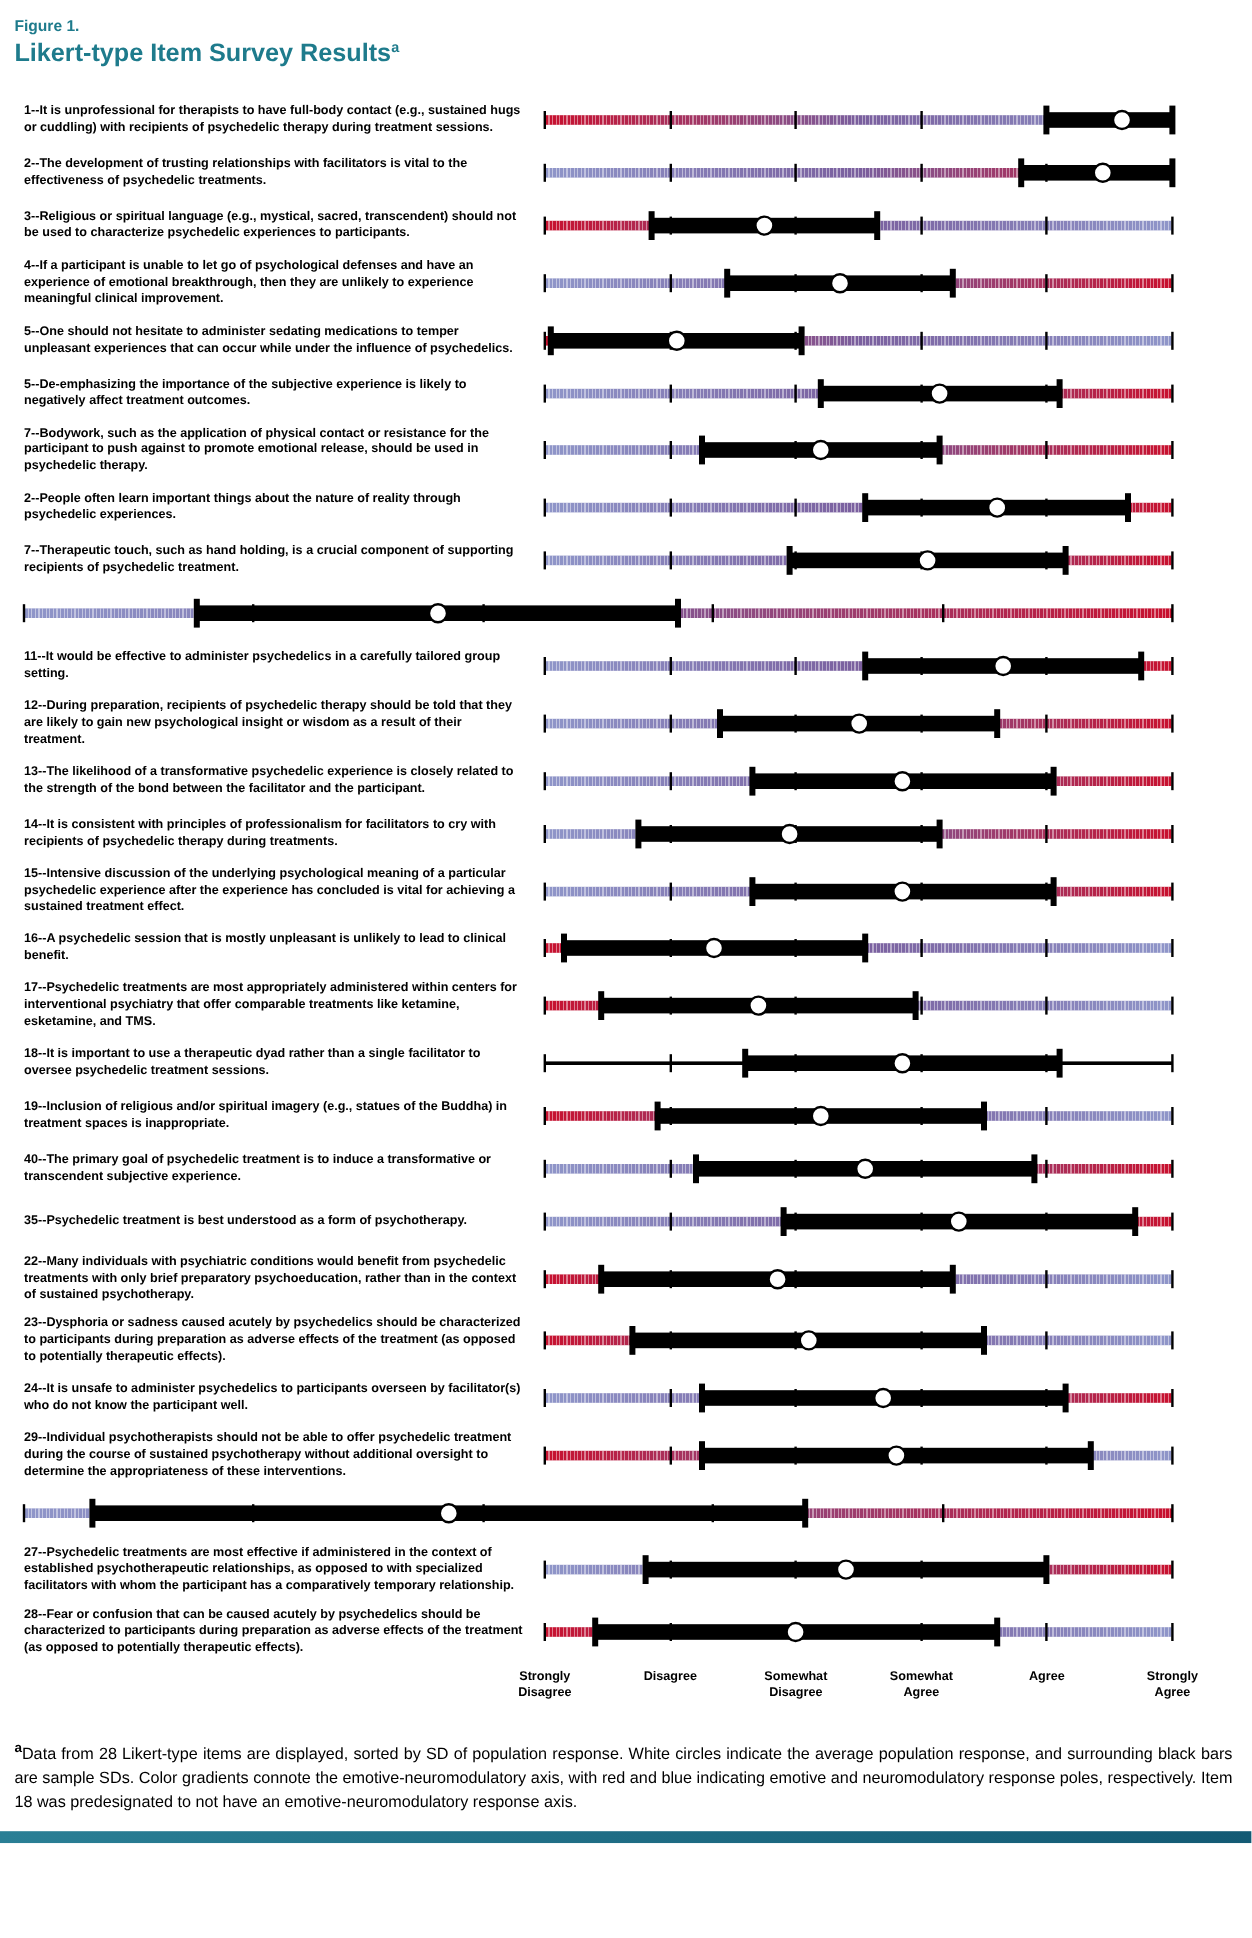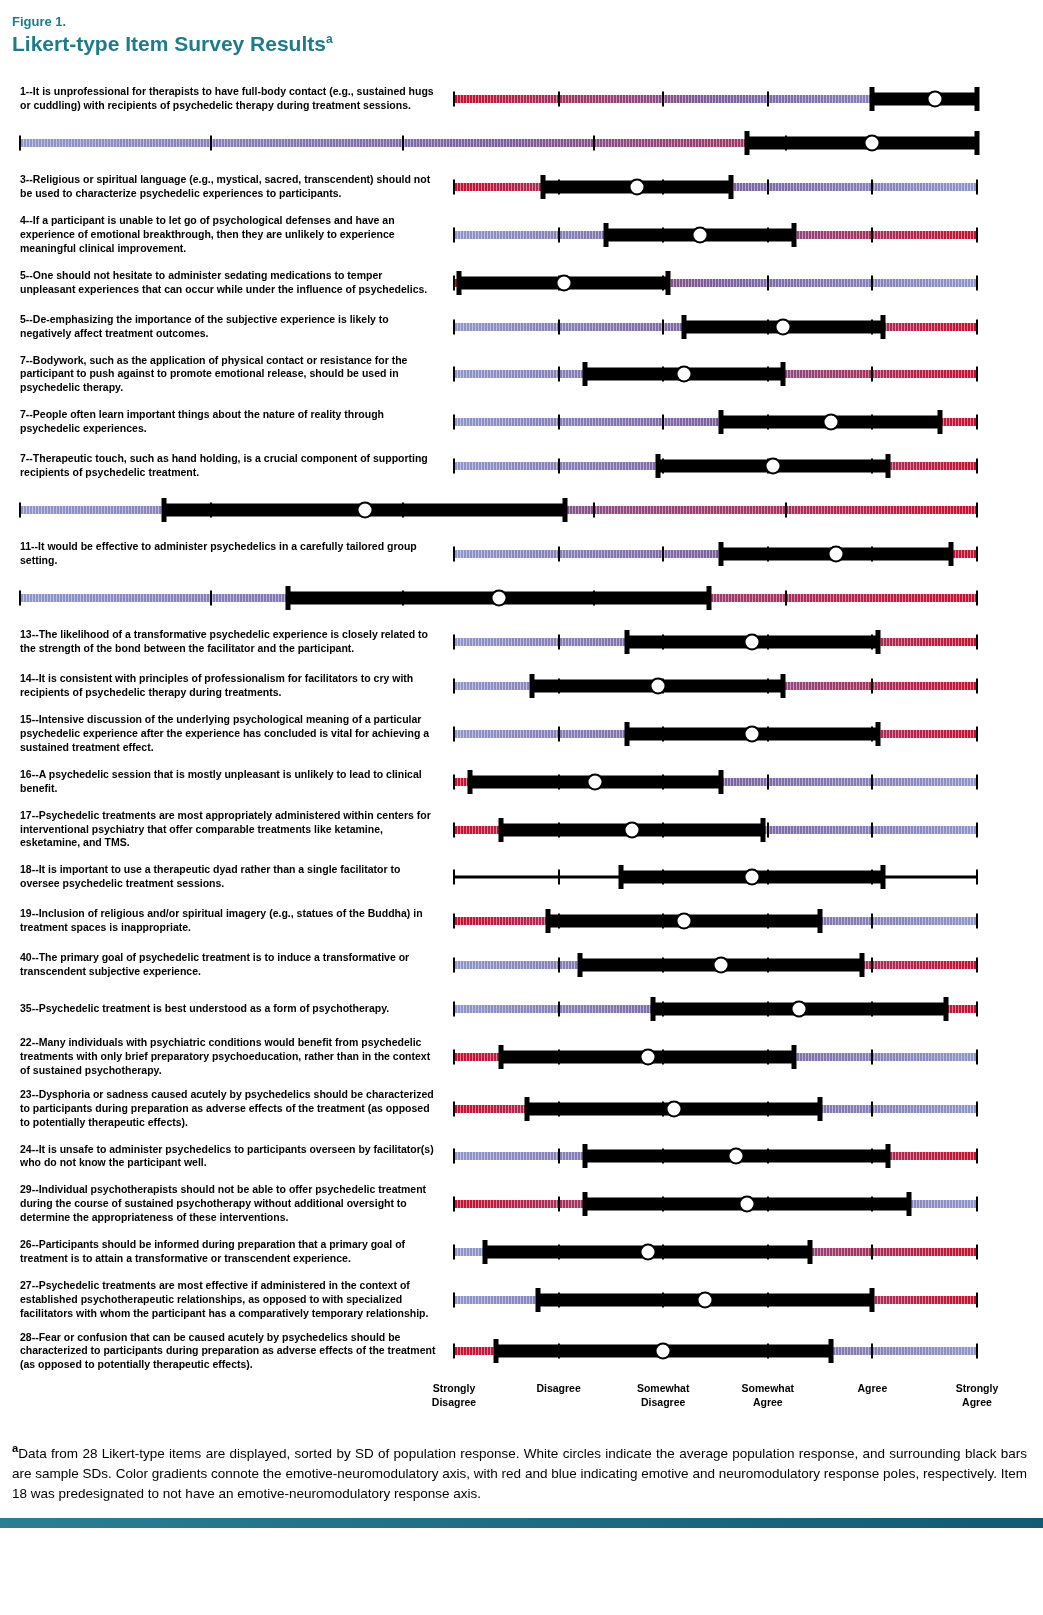--- a/index.html
+++ b/index.html
@@ -57,20 +57,21 @@
             <div class="tick" style="left: 80%;"></div>
             <div class="tick" style="left: 100%;"></div>
             <div class="sd-bar" style="left: 80%; width: 20%;"></div>
       <div class="cap cap-low" style="left: 80%;"></div>
       <div class="cap cap-high" style="left: 100%;"></div>
       <div class="mean-dot" style="left: 92%;"></div>
     </div>
   </div>
 
   <div class="row">
+    <div class="item-text">2--The development of trusting relationships with facilitators is vital to the effectiveness of psychedelic treatments.</div>
     <div class="item-chart">
       <div class="track" style="background-image: repeating-linear-gradient(90deg, rgba(255, 255, 255, 0.45) 0px, rgba(255, 255, 255, 0.45) 1px, rgba(255, 255, 255, 0) 1px, rgba(255, 255, 255, 0) 3px), linear-gradient(90deg, rgb(143, 150, 201) 0%, rgb(122, 95, 158) 50%, rgb(200, 16, 46) 100%);"></div>
       <div class="tick" style="left: 0%;"></div>
             <div class="tick" style="left: 20%;"></div>
             <div class="tick" style="left: 40%;"></div>
             <div class="tick" style="left: 60%;"></div>
             <div class="tick" style="left: 80%;"></div>
             <div class="tick" style="left: 100%;"></div>
             <div class="sd-bar" style="left: 76%; width: 24%;"></div>
       <div class="cap cap-low" style="left: 76%;"></div>
@@ -158,21 +159,21 @@
             <div class="tick" style="left: 80%;"></div>
             <div class="tick" style="left: 100%;"></div>
             <div class="sd-bar" style="left: 25%; width: 38%;"></div>
       <div class="cap cap-low" style="left: 25%;"></div>
       <div class="cap cap-high" style="left: 63%;"></div>
       <div class="mean-dot" style="left: 44%;"></div>
     </div>
   </div>
 
   <div class="row">
-    <div class="item-text">7--People often learn important things about the nature of reality through psychedelic experiences.</div>
+    <div class="item-text">2--People often learn important things about the nature of reality through psychedelic experiences.</div>
     <div class="item-chart">
       <div class="track" style="background-image: repeating-linear-gradient(90deg, rgba(255, 255, 255, 0.45) 0px, rgba(255, 255, 255, 0.45) 1px, rgba(255, 255, 255, 0) 1px, rgba(255, 255, 255, 0) 3px), linear-gradient(90deg, rgb(143, 150, 201) 0%, rgb(122, 95, 158) 50%, rgb(200, 16, 46) 100%);"></div>
       <div class="tick" style="left: 0%;"></div>
             <div class="tick" style="left: 20%;"></div>
             <div class="tick" style="left: 40%;"></div>
             <div class="tick" style="left: 60%;"></div>
             <div class="tick" style="left: 80%;"></div>
             <div class="tick" style="left: 100%;"></div>
             <div class="sd-bar" style="left: 51%; width: 42%;"></div>
       <div class="cap cap-low" style="left: 51%;"></div>
@@ -225,20 +226,21 @@
             <div class="tick" style="left: 80%;"></div>
             <div class="tick" style="left: 100%;"></div>
             <div class="sd-bar" style="left: 51%; width: 44%;"></div>
       <div class="cap cap-low" style="left: 51%;"></div>
       <div class="cap cap-high" style="left: 95%;"></div>
       <div class="mean-dot" style="left: 73%;"></div>
     </div>
   </div>
 
   <div class="row">
+    <div class="item-text">12--During preparation, recipients of psychedelic therapy should be told that they are likely to gain new psychological insight or wisdom as a result of their treatment.</div>
     <div class="item-chart">
       <div class="track" style="background-image: repeating-linear-gradient(90deg, rgba(255, 255, 255, 0.45) 0px, rgba(255, 255, 255, 0.45) 1px, rgba(255, 255, 255, 0) 1px, rgba(255, 255, 255, 0) 3px), linear-gradient(90deg, rgb(143, 150, 201) 0%, rgb(122, 95, 158) 50%, rgb(200, 16, 46) 100%);"></div>
       <div class="tick" style="left: 0%;"></div>
             <div class="tick" style="left: 20%;"></div>
             <div class="tick" style="left: 40%;"></div>
             <div class="tick" style="left: 60%;"></div>
             <div class="tick" style="left: 80%;"></div>
             <div class="tick" style="left: 100%;"></div>
             <div class="sd-bar" style="left: 28%; width: 44%;"></div>
       <div class="cap cap-low" style="left: 28%;"></div>
@@ -462,21 +464,20 @@
             <div class="tick" style="left: 80%;"></div>
             <div class="tick" style="left: 100%;"></div>
             <div class="sd-bar" style="left: 25%; width: 62%;"></div>
       <div class="cap cap-low" style="left: 25%;"></div>
       <div class="cap cap-high" style="left: 87%;"></div>
       <div class="mean-dot" style="left: 56%;"></div>
     </div>
   </div>
 
   <div class="row">
-    <div class="item-text">26--Participants should be informed during preparation that a primary goal of treatment is to attain a transformative or transcendent experience.</div>
     <div class="item-chart">
       <div class="track" style="background-image: repeating-linear-gradient(90deg, rgba(255, 255, 255, 0.45) 0px, rgba(255, 255, 255, 0.45) 1px, rgba(255, 255, 255, 0) 1px, rgba(255, 255, 255, 0) 3px), linear-gradient(90deg, rgb(143, 150, 201) 0%, rgb(122, 95, 158) 50%, rgb(200, 16, 46) 100%);"></div>
       <div class="tick" style="left: 0%;"></div>
             <div class="tick" style="left: 20%;"></div>
             <div class="tick" style="left: 40%;"></div>
             <div class="tick" style="left: 60%;"></div>
             <div class="tick" style="left: 80%;"></div>
             <div class="tick" style="left: 100%;"></div>
             <div class="sd-bar" style="left: 6%; width: 62%;"></div>
       <div class="cap cap-low" style="left: 6%;"></div>

